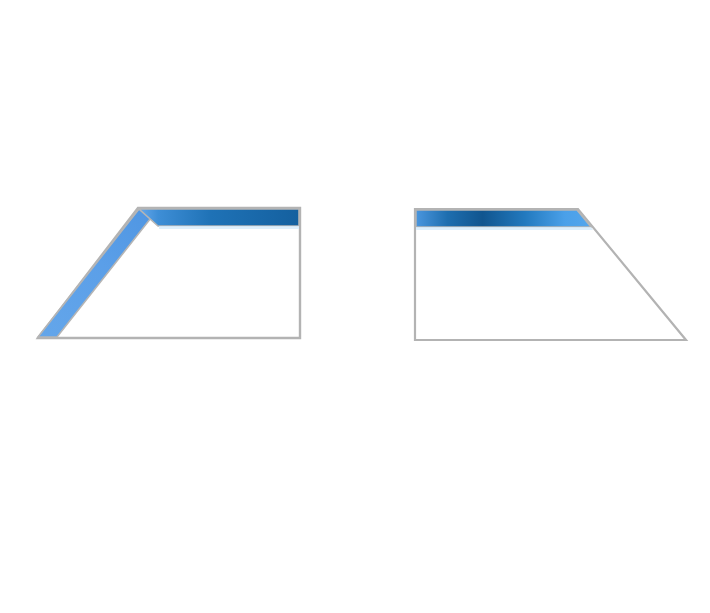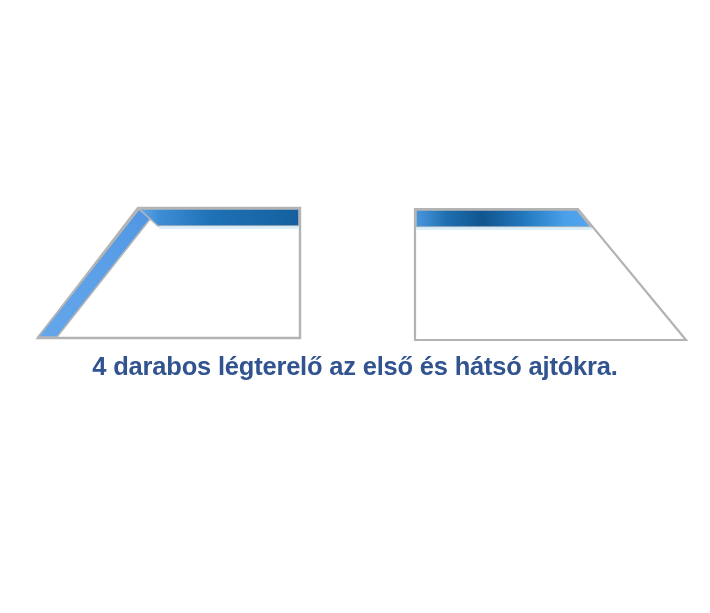--- a/index.html
+++ b/index.html
@@ -87,15 +87,14 @@
 
       <polygon points="415,209 578,209 686,340 415,340" fill="#FFFFFF" stroke="#B3B3B3" stroke-width="2.2" stroke-linejoin="miter"></polygon>
 
       <polygon points="416,210 577,210 591,227 416,227" fill="url(#gradRightTop)" stroke="#B5B5B5" stroke-width="1.5" stroke-linejoin="miter"></polygon>
 
       <polygon points="416,227 591,227 593,230 416,230" fill="#D8ECFB" opacity="0.85"></polygon>
     </g>
 
   </svg>
 
-  <div id="caption">4 darabos légterelő az első és hátsó ajtókra.</div>
 
 </div>
 
 </body></html>

